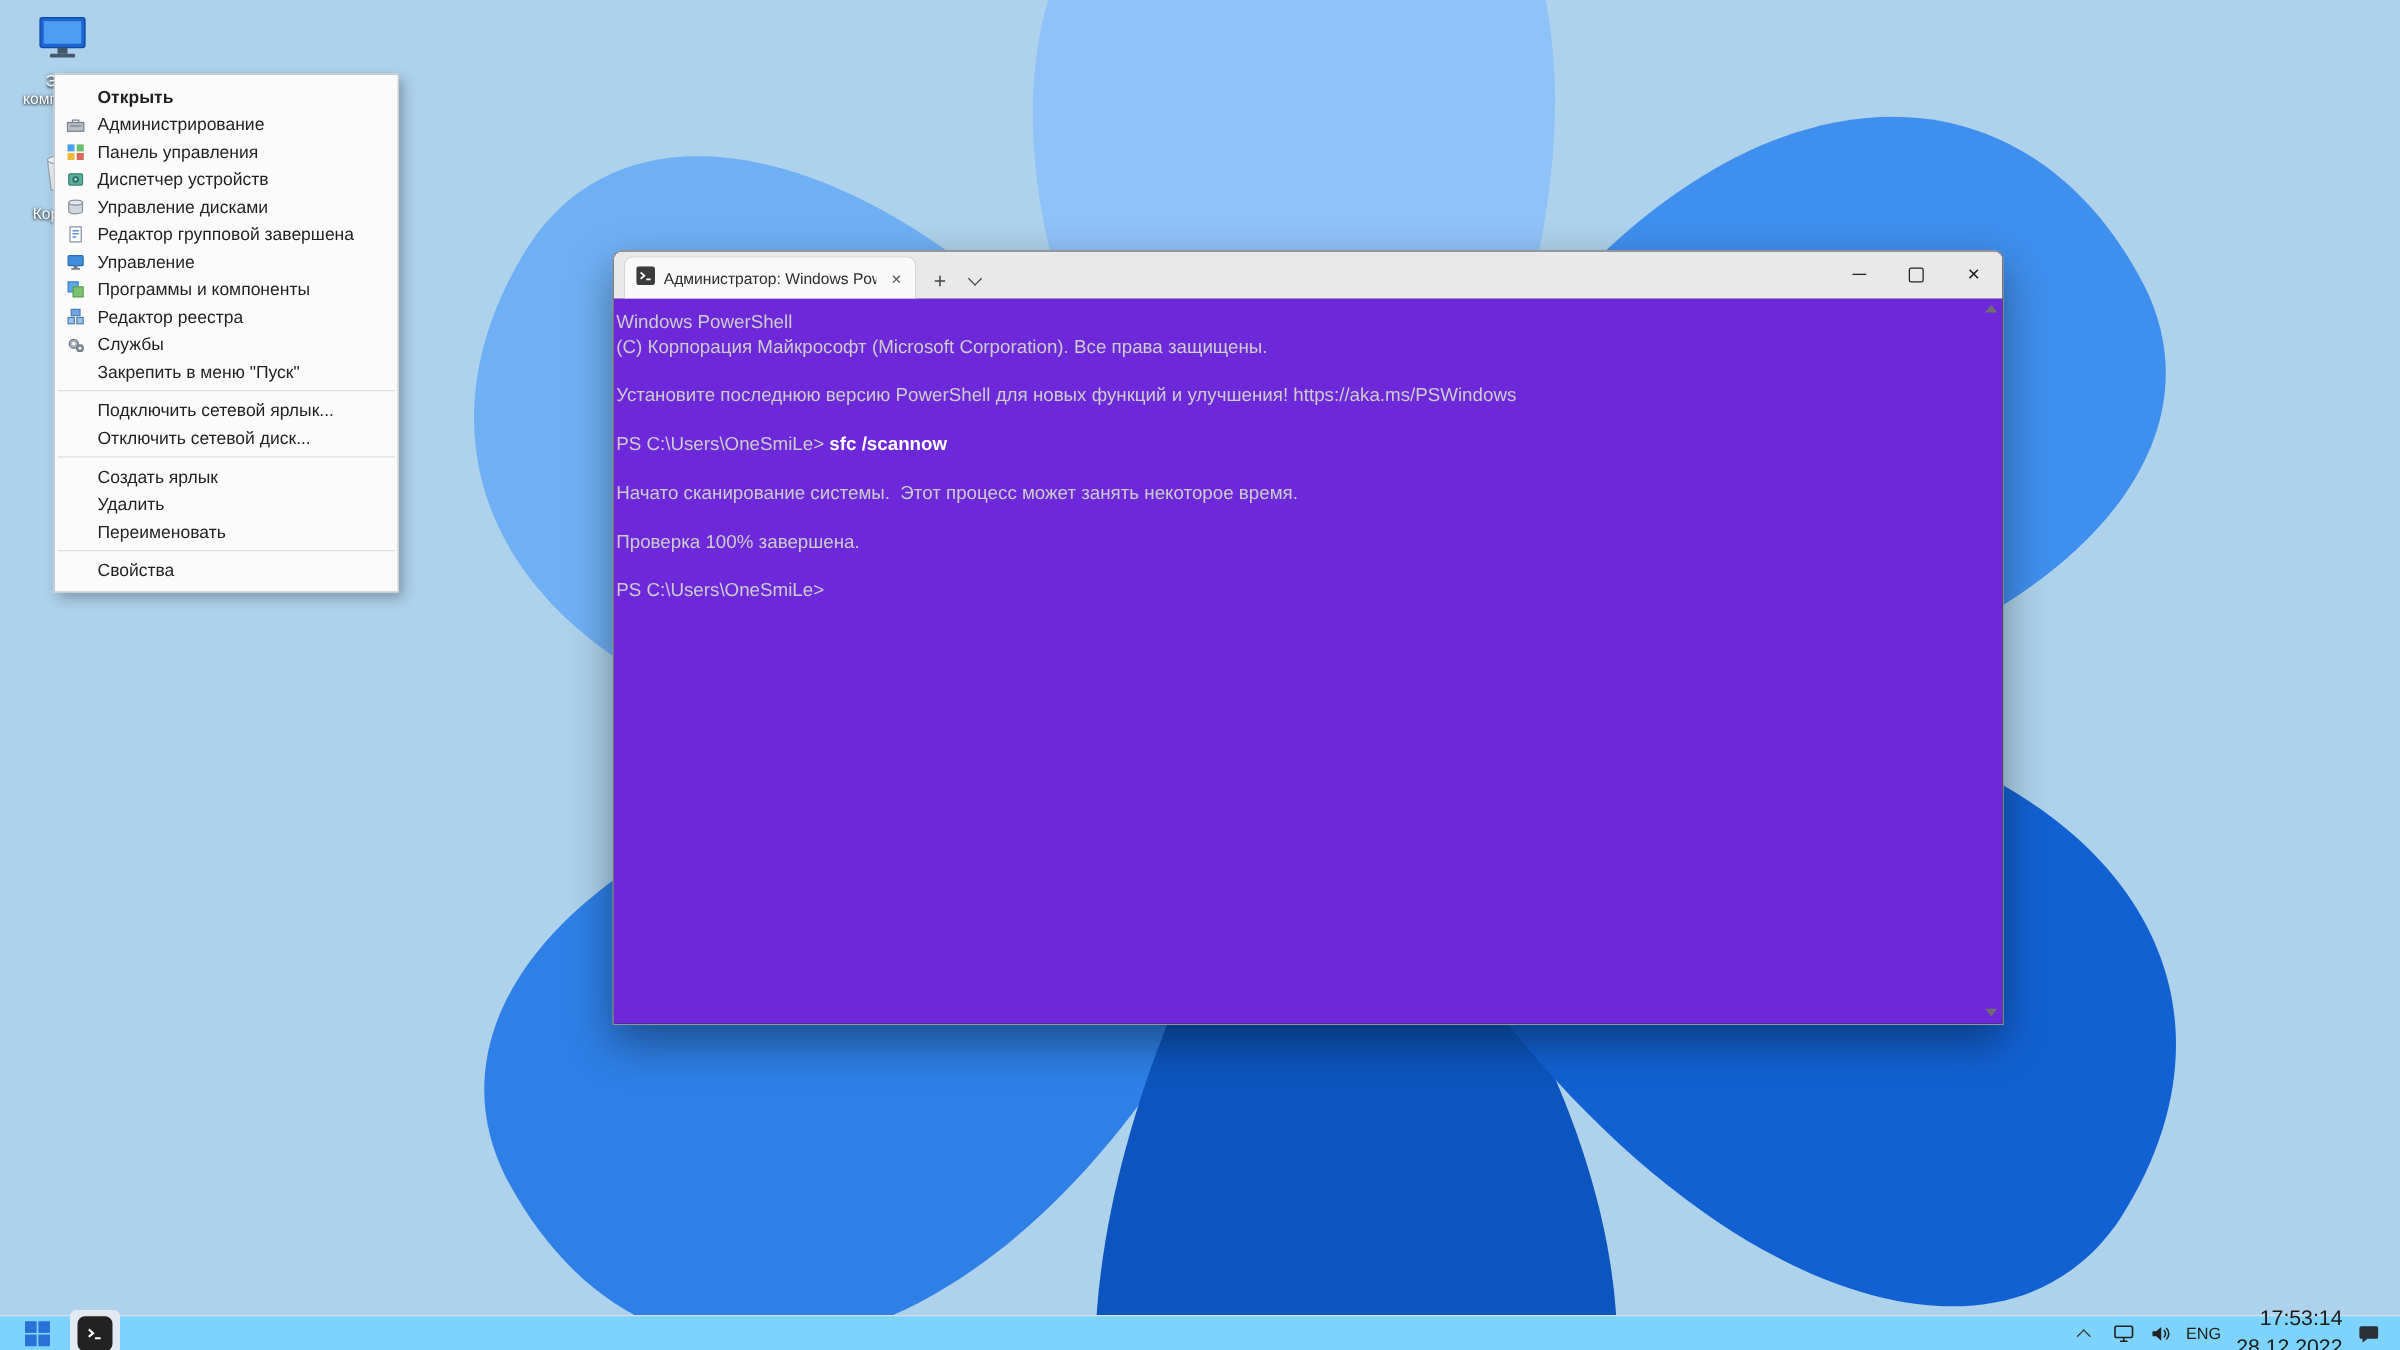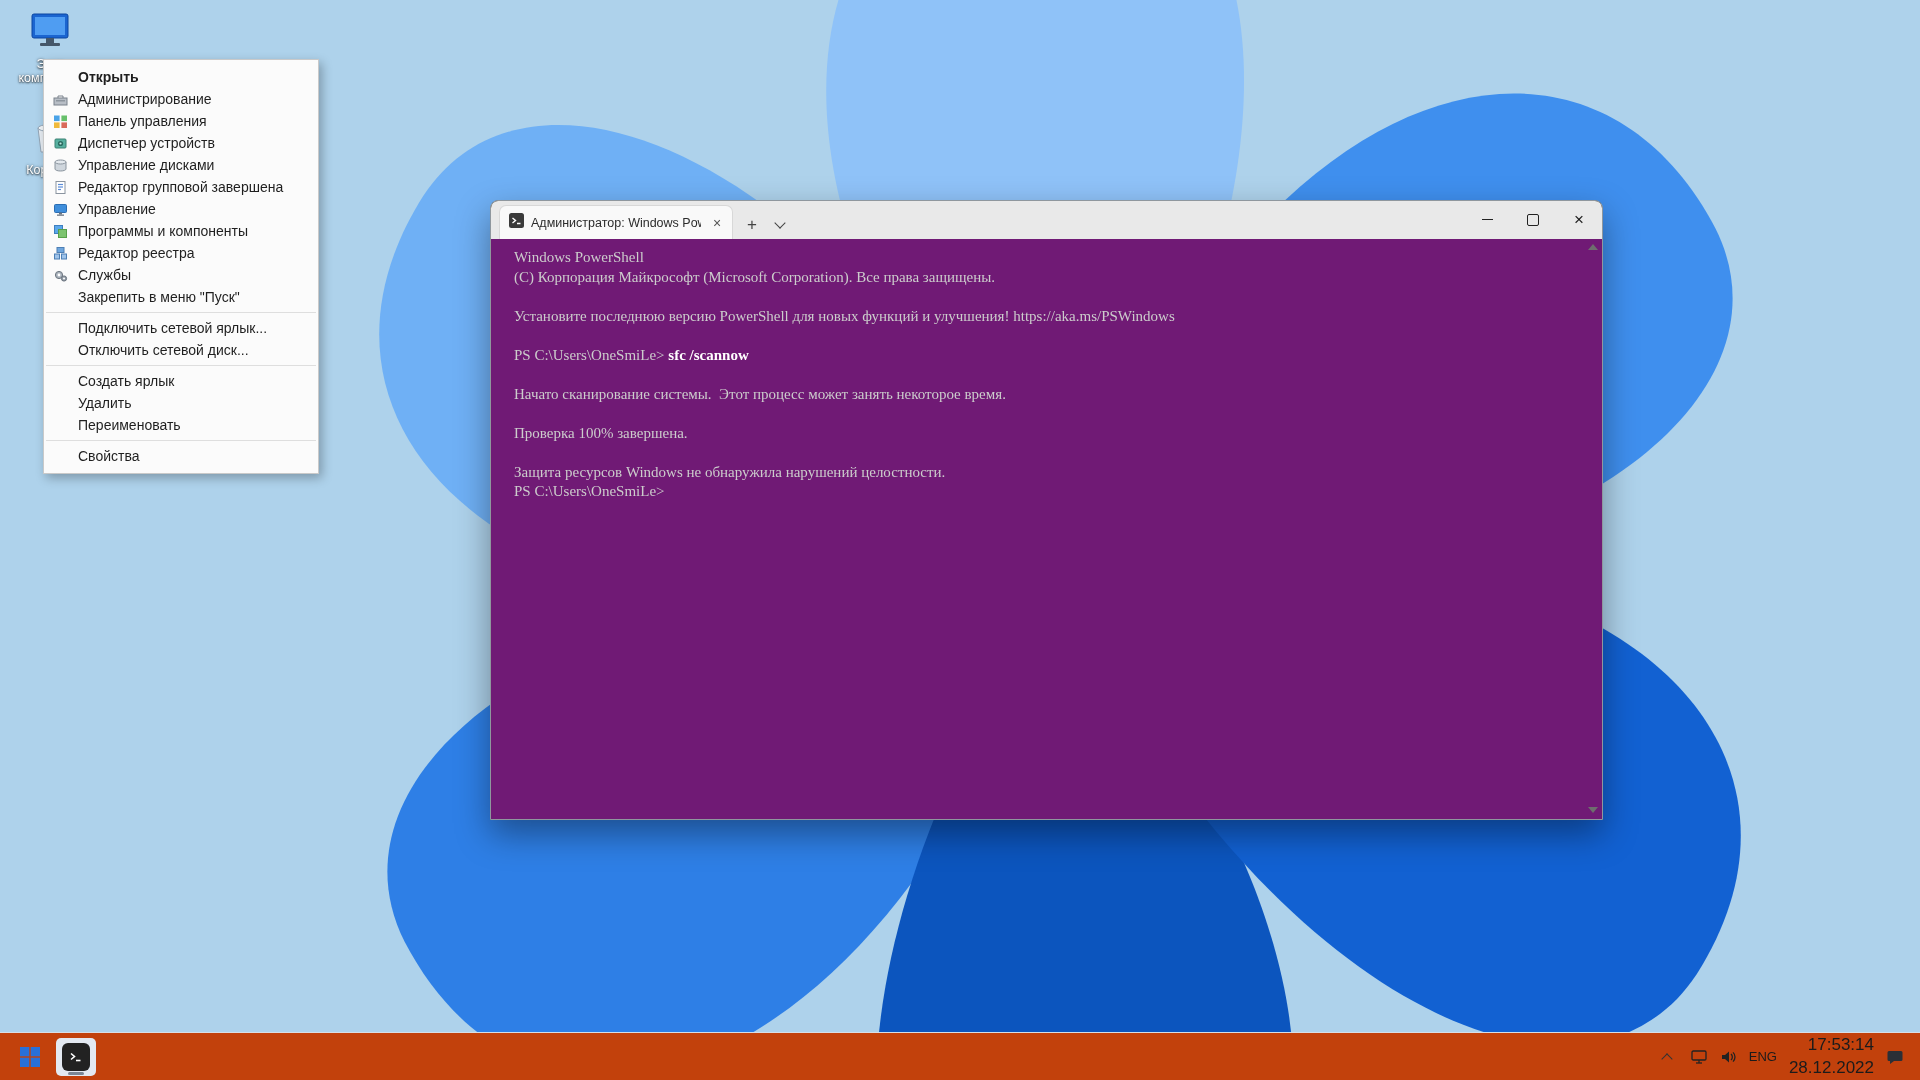--- a/index.html
+++ b/index.html
@@ -91,39 +91,39 @@
   .caption-buttons { display:flex; align-self:flex-start; height:38px; }
   .cap {
     width:46px; height:37px;
     display:flex; align-items:center; justify-content:center; color:#1b1b1b;
   }
   .cap-min::before { content:""; width:11px; height:1px; background:#222; }
   .cap-max::before { content:""; width:10px; height:10px; border:1px solid #222; border-radius:2px; }
   .cap-close { font-size:17px; line-height:1; }
 
   .terminal-body {
-    position:relative; flex:1; background:#701a75;
-    padding:9px 24px 0 23px;
-    font-family:Liberation Serif, serif;
+    position:relative; flex:1; background:#6d28d9;
+    padding:9px 24px 0 2px;
+    font-family:Liberation Sans, sans-serif;
     font-size:15px; line-height:19.5px; color:#cccccc;
   }
   .t-line { min-height:19.5px; white-space:pre-wrap; }
   .cmd { font-weight:bold; color:#ffffff; }
 
   .scroll-arrow {
     position:absolute; right:4px; width:0; height:0;
     border-left:5px solid transparent; border-right:5px solid transparent;
   }
   .scroll-up   { top:5px;    border-bottom:6px solid #6e6e6e; }
   .scroll-down { bottom:6px; border-top:6px solid #6e6e6e; }
 
   
   .taskbar {
-    position:absolute; left:0; right:0; bottom:0; height:48px; z-index:5;
-    background:#c2410c; border-top:1px solid #d8dee6;
+    position:absolute; left:0; right:0; bottom:0; height:28px; z-index:5;
+    background:#7dd3fc; border-top:1px solid #d8dee6;
     display:flex; align-items:center; padding:0 10px;
   }
   .tb-left { display:flex; align-items:center; gap:6px; }
   .tb-btn {
     width:40px; height:38px; border-radius:5px;
     display:flex; align-items:center; justify-content:center;
     position:relative;
   }
   .tb-btn.active { background:#e3e9f1; }
   .tb-btn.active::after {
@@ -364,21 +364,20 @@
     <div class="t-line">(C) Корпорация Майкрософт (Microsoft Corporation). Все права защищены.</div>
     <div class="t-line"></div>
     <div class="t-line">Установите последнюю версию PowerShell для новых функций и улучшения! https://aka.ms/PSWindows</div>
     <div class="t-line"></div>
     <div class="t-line"><span>PS C:\Users\OneSmiLe&gt; </span><span class="cmd">sfc /scannow</span></div>
     <div class="t-line"></div>
     <div class="t-line">Начато сканирование системы.  Этот процесс может занять некоторое время.</div>
     <div class="t-line"></div>
     <div class="t-line">Проверка 100% завершена.</div>
     <div class="t-line"></div>
-    <div class="t-line">Защита ресурсов Windows не обнаружила нарушений целостности.</div>
     <div class="t-line">PS C:\Users\OneSmiLe&gt;</div>
 
     <div class="scroll-arrow scroll-up"></div>
     <div class="scroll-arrow scroll-down"></div>
   </div>
 </div>
 
 <div class="taskbar">
   <div class="tb-left">
     <div class="tb-btn">

